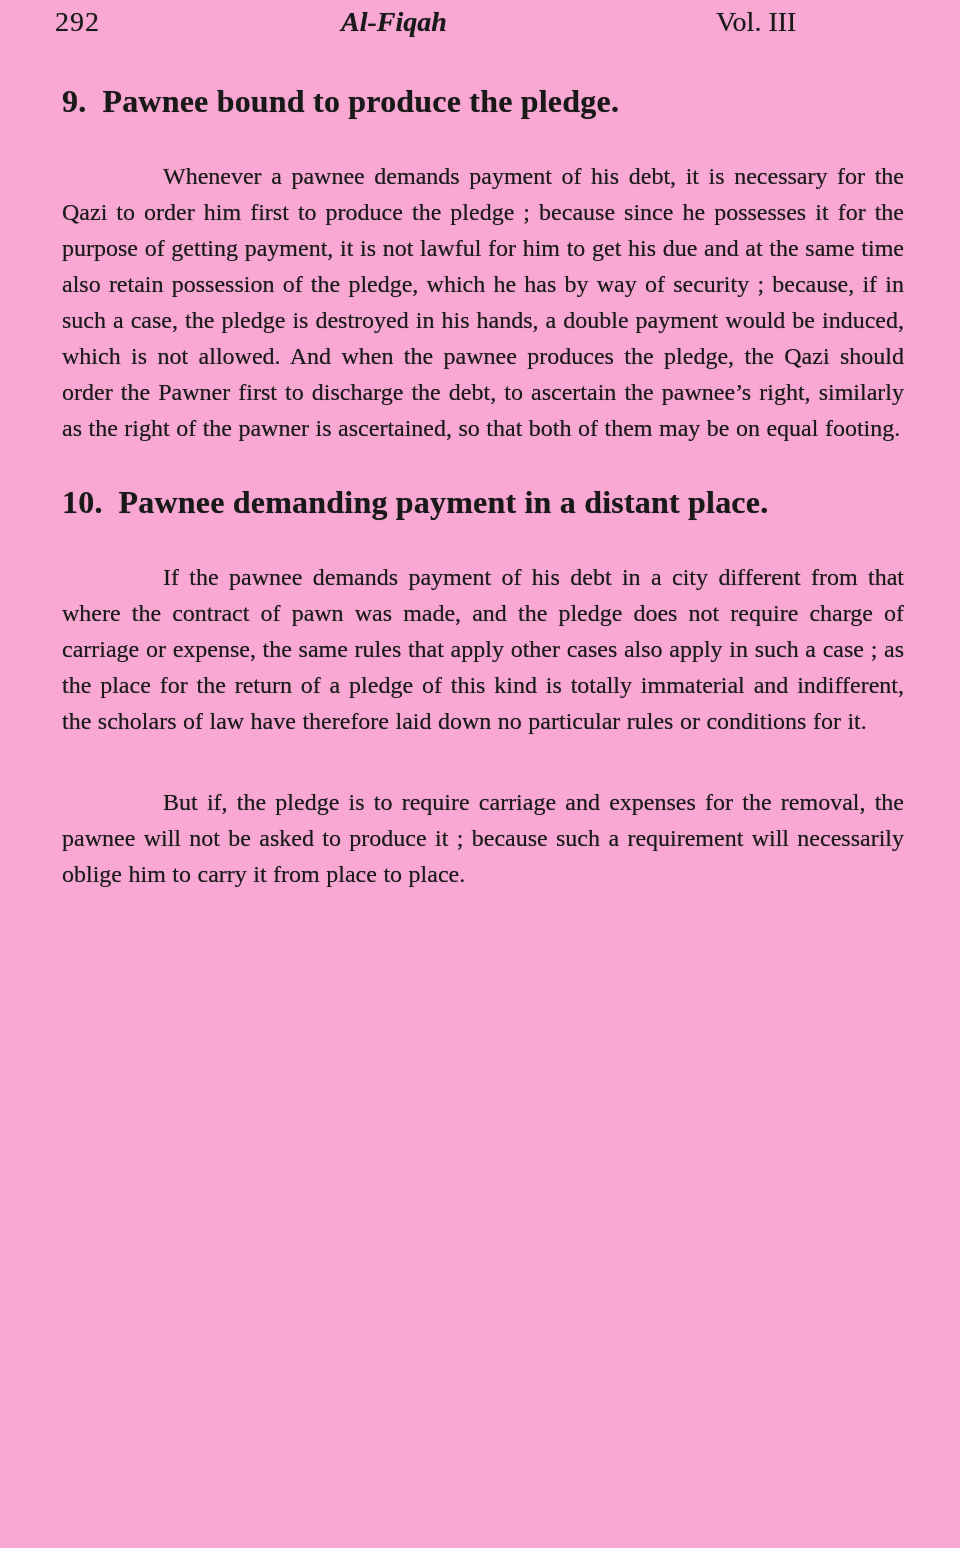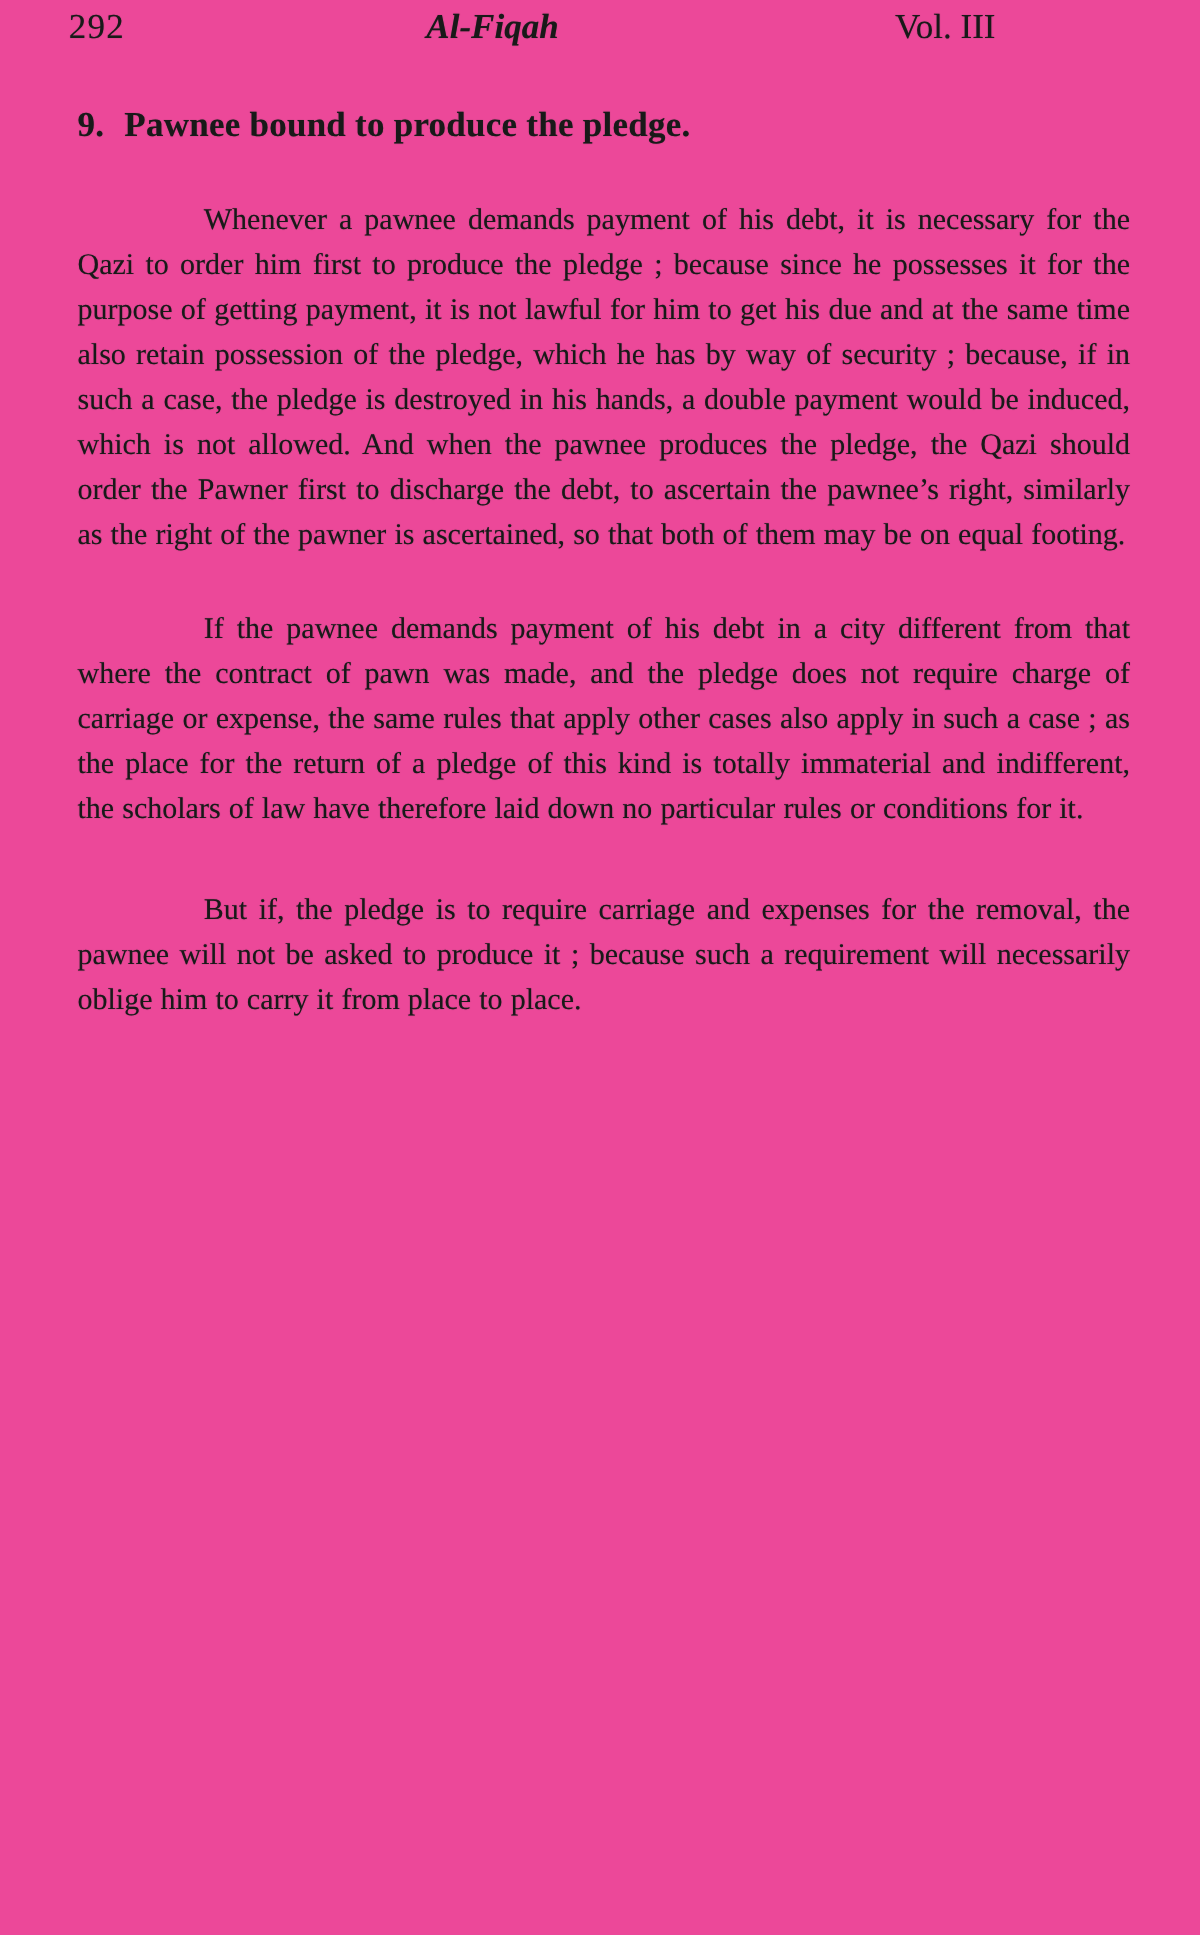--- a/index.html
+++ b/index.html
@@ -4,21 +4,21 @@
 <style>
   html, body {
     margin: 0;
     padding: 0;
     background: #fdfdfc;
   }
   .page {
     position: relative;
     width: 960px;
     height: 1548px;
-    background: #ec4899;
+    background: #f9a8d4;
     overflow: hidden;
     font-family: "Liberation Serif", "DejaVu Serif", serif;
     color: #191919;
   }
   
   .scan {
     filter: blur(0.3px);
     text-shadow: 0 0 0.8px rgba(55,55,55,0.65);
   }
   .running-header {
@@ -50,21 +50,21 @@
     top: 2px;
   }
   .body {
     position: absolute;
     left: 62px;
     top: 83px;
     width: 842px;
   }
   .heading {
     margin: 0;
-    font-size: 28px;
+    font-size: 32px;
     line-height: 36px;
     font-weight: bold;
     letter-spacing: 0.2px;
   }
   .sec-num {
     display: inline-block;
     margin-right: 16px;
   }
   .para {
     margin: 0;
@@ -91,20 +91,23 @@
   </header>
 
   <main class="body">
 
     <h2 class="heading">
       <span class="sec-num">9.</span><span class="sec-title">Pawnee bound to produce the pledge.</span>
     </h2>
 
     <p class="para mt-39">Whenever a pawnee demands payment of his debt, it is necessary for the Qazi to order him first to produce the pledge ; because since he possesses it for the purpose of getting payment, it is not lawful for him to get his due and at the same time also retain possession of the pledge, which he has by way of security ; because, if in such a case, the pledge is destroyed in his hands, a double payment would be induced, which is not allowed. And when the pawnee produces the pledge, the Qazi should order the Pawner first to discharge the debt, to ascertain the pawnee’s right, similarly as the right of the pawner is ascertained, so that both of them may be on equal footing.</p>
 
+    <h2 class="heading mt-38">
+      <span class="sec-num">10.</span><span class="sec-title">Pawnee demanding payment in a distant place.</span>
+    </h2>
 
     <p class="para mt-39">If the pawnee demands payment of his debt in a city different from that where the contract of pawn was made, and the pledge does not require charge of carriage or expense, the same rules that apply other cases also apply in such a case ; as the place for the return of a pledge of this kind is totally immaterial and indifferent, the scholars of law have therefore laid down no particular rules or conditions for it.</p>
 
     <p class="para mt-45">But if, the pledge is to require carriage and expenses for the removal, the pawnee will not be asked to produce it ; because such a requirement will necessarily oblige him to carry it from place to place.</p>
 
 
   </main>
 </div>
 
 </body></html>

